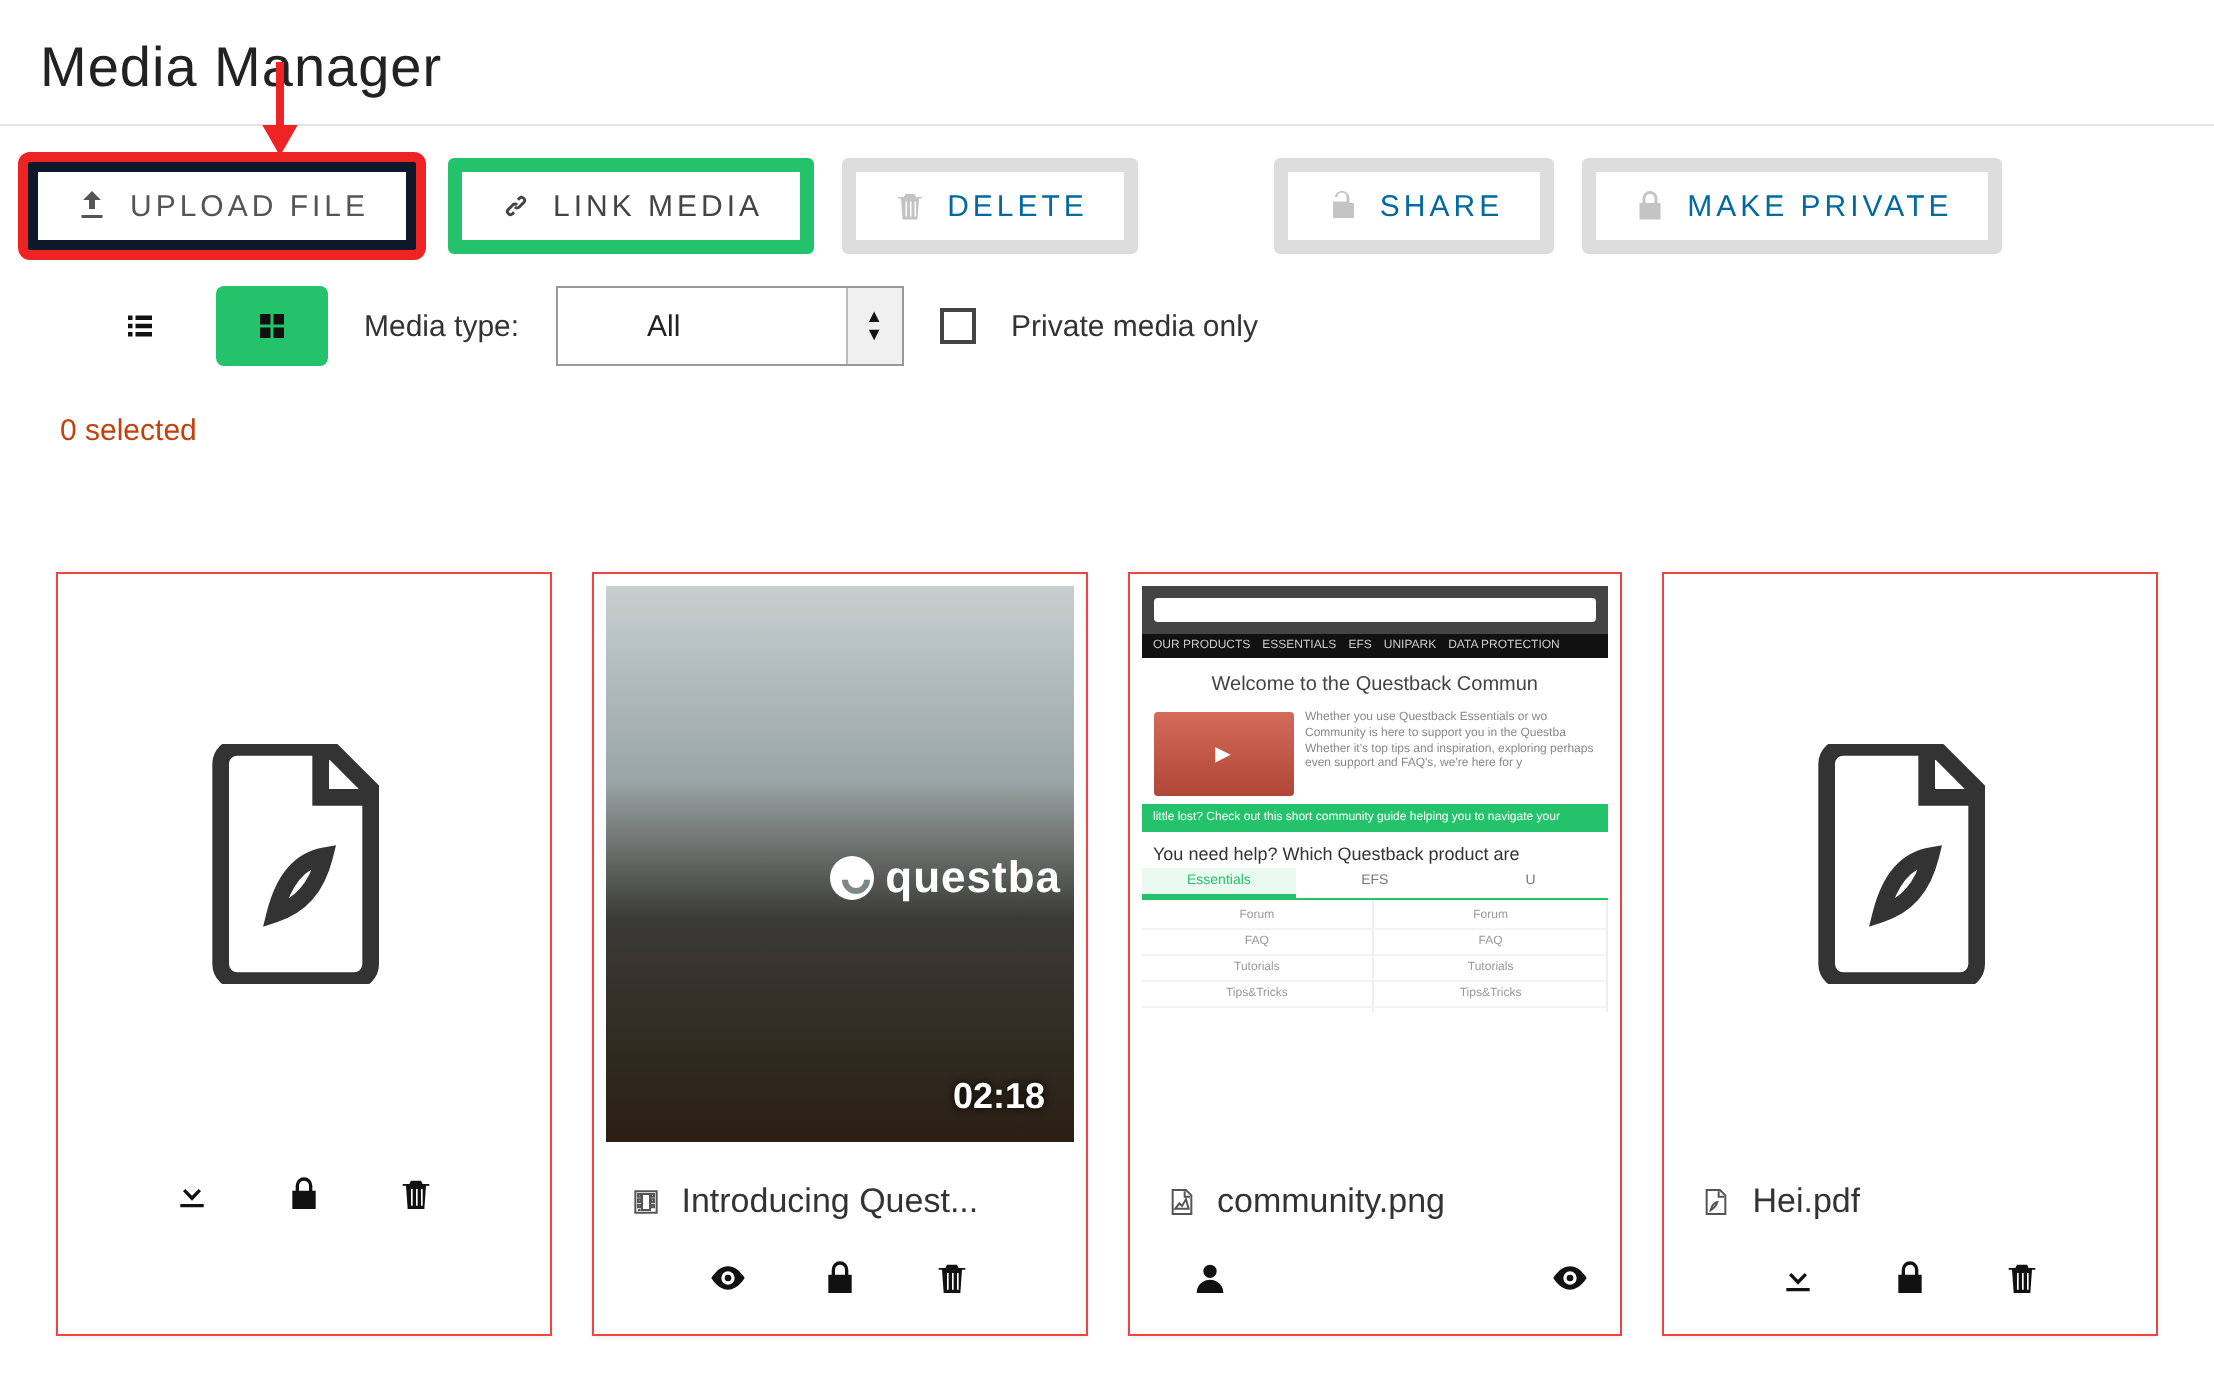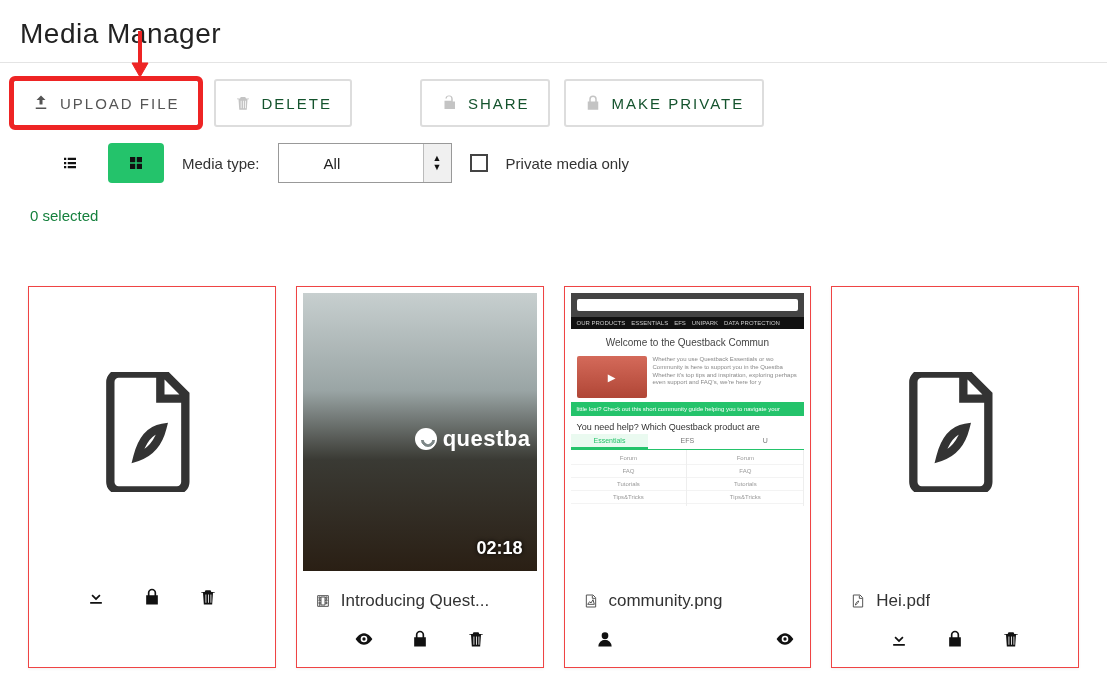--- a/index.html
+++ b/index.html
@@ -24,39 +24,39 @@
     display: flex;
     align-items: center;
     gap: 14px;
     padding: 16px 12px 10px 12px;
     position: relative;
   }
   .btn {
     display: inline-flex;
     align-items: center;
     gap: 10px;
-    border: 2px solid #0f172a;
+    border: 7px solid #0f172a;
     background: #fff;
     padding: 0 18px;
     height: 48px;
     font-size: 15px;
     letter-spacing: 2px;
     text-transform: uppercase;
     color: #555;
     cursor: pointer;
     border-radius: 3px;
   }
   .btn svg { width: 18px; height: 18px; fill: #555; }
   .btn-upload {
     outline: 5px solid #ee2424;
     outline-offset: -2px;
   }
   .btn-link { border-color: #24c36b; color: #444; }
   .btn-link svg { fill: #444; }
-  .btn-disabled { color: #14532d; border-color: #ddd; }
+  .btn-disabled { color: #0369a1; border-color: #ddd; }
   .btn-disabled svg { fill: #c4c4c4; }
   .toolbar-gap { width: 40px; }
   .arrow-annotation {
     position: absolute;
     left: 128px;
     top: -34px;
     pointer-events: none;
   }
   .arrow-annotation svg { stroke: #ee2424; fill: #ee2424; }
   .filter-row {
@@ -93,21 +93,21 @@
     display: flex; flex-direction: column; align-items: center; justify-content: center;
     font-size: 9px; line-height: 9px; color: #111;
   }
   .checkbox {
     width: 18px; height: 18px; border: 2px solid #444;
     display: inline-block;
   }
   .filter-label { color: #333; }
   .selected-row {
     padding: 16px 30px 10px 30px;
-    font-size: 15px; color: #15803d;
+    font-size: 15px; color: #c2410c;
   }
   .grid {
     display: flex;
     gap: 20px;
     padding: 8px 28px 20px 28px;
   }
   .card {
     width: 250px;
     border: 1px solid #ef4444;
     box-shadow: 0 1px 3px rgba(0,0,0,0.06);
@@ -242,20 +242,26 @@
     <svg width="24" height="48">
         <line x1="12" y1="2" x2="12" y2="36" stroke-width="4"></line>
         <polygon points="4,34 20,34 12,48"></polygon>
       </svg>
   </div>
   <button class="btn btn-upload">
     <svg>
         <use href="#i-upload"></use>
       </svg>
     <span>Upload File</span>
+  </button>
+  <button class="btn btn-link">
+    <svg>
+        <use href="#i-link"></use>
+      </svg>
+    <span>Link Media</span>
   </button>
   <button class="btn btn-disabled">
     <svg>
         <use href="#i-trash"></use>
       </svg>
     <span>Delete</span>
   </button>
   <div class="toolbar-gap"></div>
   <button class="btn btn-disabled">
     <svg>

